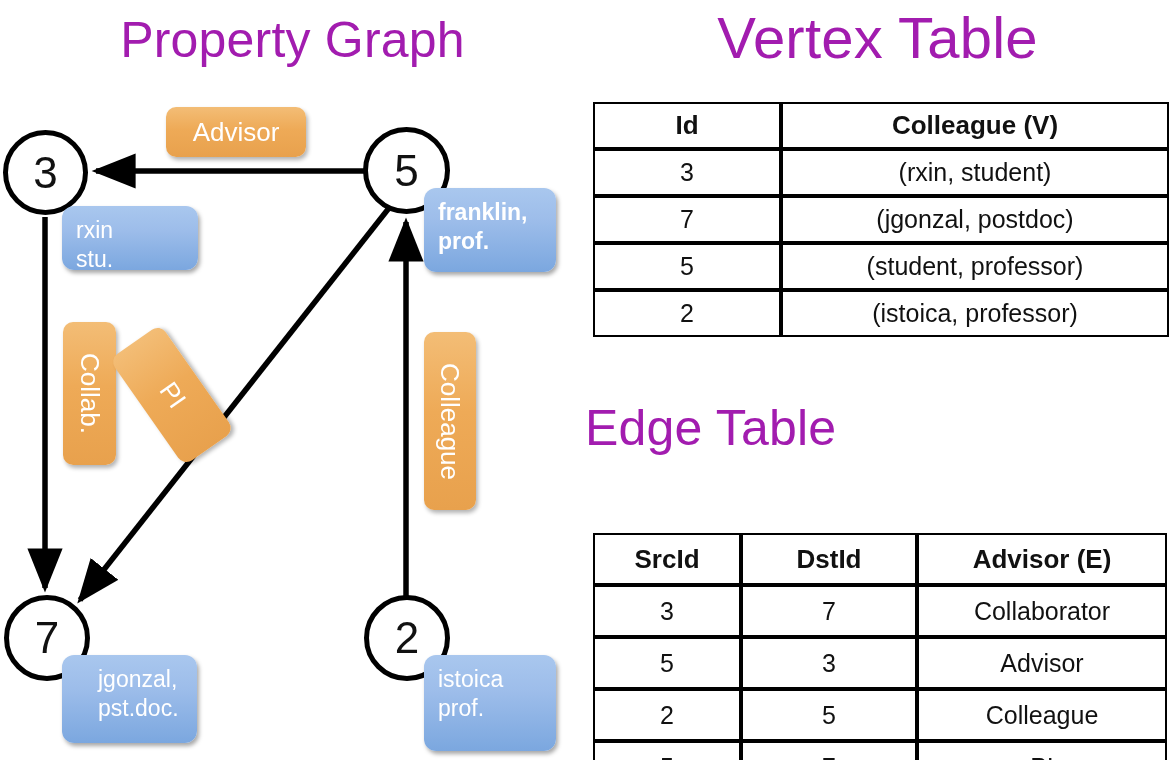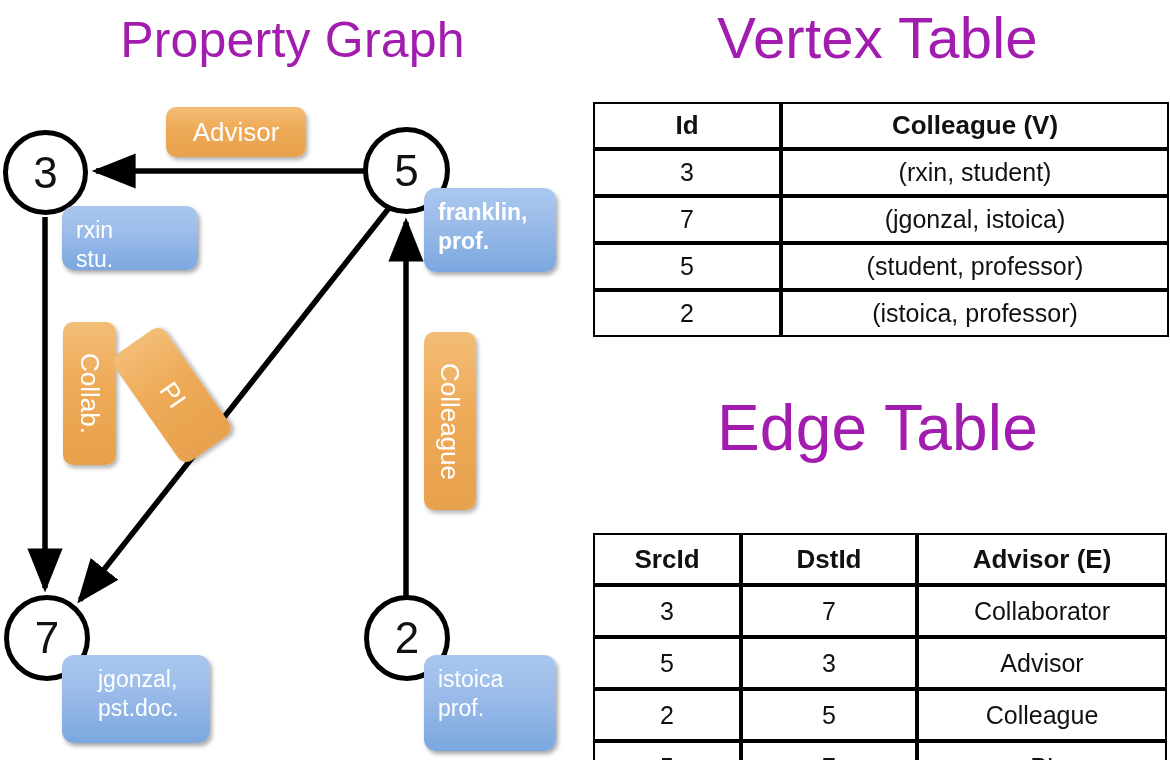--- a/index.html
+++ b/index.html
@@ -16,21 +16,21 @@
   .title{
     position:absolute;
     font-family:"Liberation Sans", sans-serif;
     font-weight:300;
     color:#a21caf;
     white-space:nowrap;
     letter-spacing:.2px;
   }
   #title-property-graph{left:0;top:12px;width:585px;text-align:center;font-size:50px;line-height:56px;}
   #title-vertex-table{left:585px;top:10px;width:585px;text-align:center;font-size:58px;line-height:56px;}
-  #title-edge-table{left:585px;top:400px;width:585px;text-align:center;font-size:64px;line-height:56px;}
+  #title-edge-table{left:585px;top:400px;width:585px;text-align:left;font-size:50px;line-height:56px;}
 
   
   #graph-canvas{position:absolute;left:0;top:0;width:585px;height:760px;}
   svg.edges{position:absolute;left:0;top:0;width:585px;height:760px;overflow:visible;}
 
   .node{
     position:absolute;
     border:5px solid #000;
     border-radius:50%;
     background:#fff;
@@ -139,21 +139,21 @@
     </div>
 
     <div class="vbox" style="left:62px;top:186px;width:136px;height:64px;margin-top:20px;">
       <div>rxin</div>
       <div>stu.</div>
     </div>
     <div class="vbox" style="left:424px;top:188px;width:132px;height:84px;font-weight:bold;">
       <div>franklin,</div>
       <div>prof.</div>
     </div>
-    <div class="vbox" style="left:62px;top:655px;width:148px;height:88px;padding-left:36px;">
+    <div class="vbox" style="left:62px;top:655px;width:135px;height:88px;padding-left:36px;">
       <div>jgonzal,</div>
       <div>pst.doc.</div>
     </div>
     <div class="vbox" style="left:424px;top:655px;width:132px;height:96px;">
       <div>istoica</div>
       <div>prof.</div>
     </div>
 
     <div class="ebox" style="left:166px;top:107px;width:140px;height:50px;font-size:26px;">
       <span>Advisor</span>
@@ -180,21 +180,21 @@
       <tr>
         <td class="c-id hdr">Id</td>
         <td class="c-prop hdr blue">Colleague (V)</td>
       </tr>
       <tr>
         <td class="c-id">3</td>
         <td class="c-prop blue">(rxin, student)</td>
       </tr>
       <tr>
         <td class="c-id">7</td>
-        <td class="c-prop blue">(jgonzal, istoica)</td>
+        <td class="c-prop blue">(jgonzal, postdoc)</td>
       </tr>
       <tr>
         <td class="c-id">5</td>
         <td class="c-prop blue">(student, professor)</td>
       </tr>
       <tr>
         <td class="c-id">2</td>
         <td class="c-prop blue">(istoica, professor)</td>
       </tr>
     </tbody>

